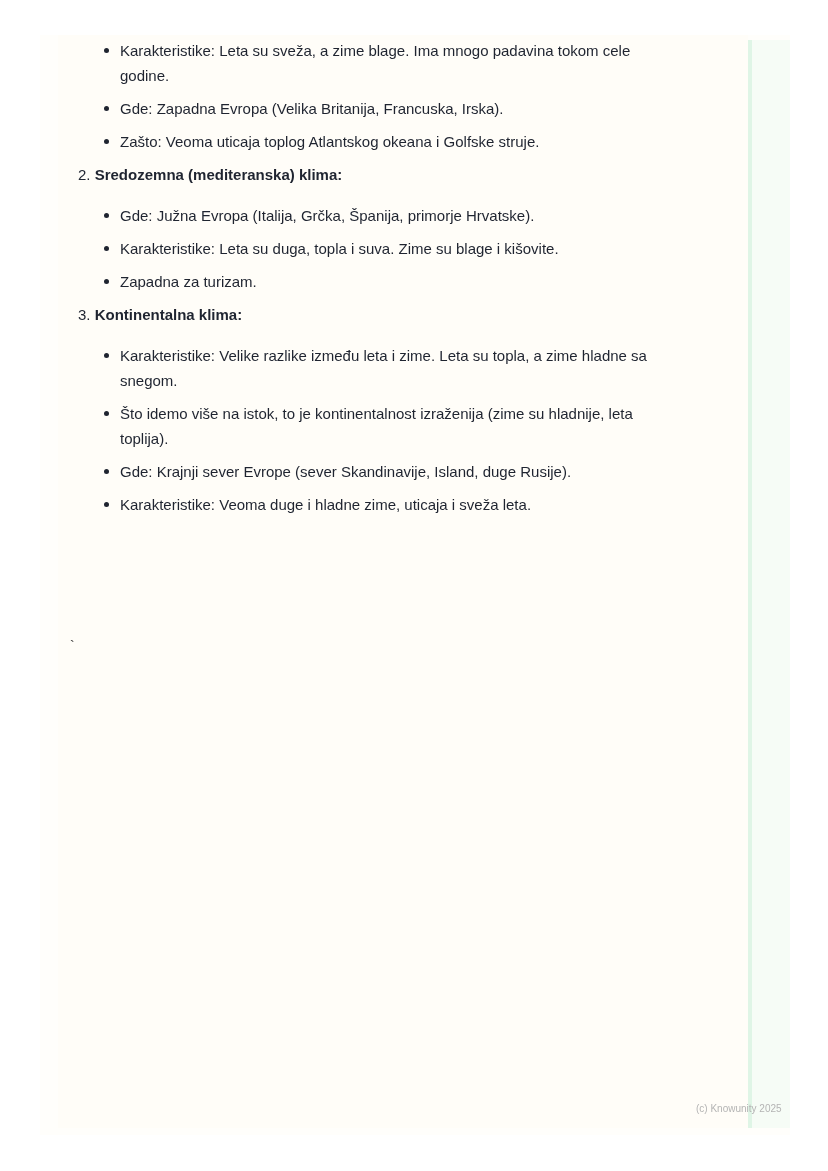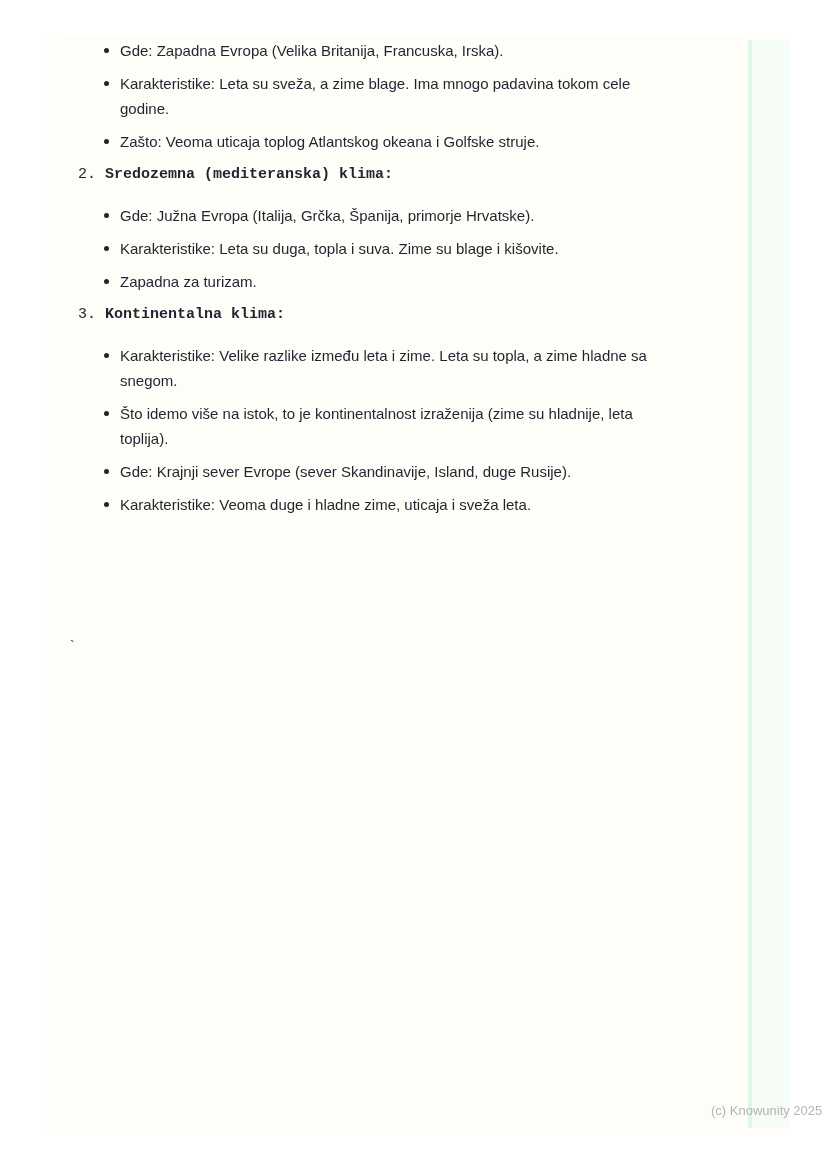--- a/index.html
+++ b/index.html
@@ -54,52 +54,51 @@
       content: "";
       position: absolute;
       left: -16px; top: 10px;
       width: 5px; height: 5px;
       border-radius: 50%;
       background: #1f2430;
     }
     .heading {
       margin: 8px 0 16px 0;
       padding-left: 0;
-      font-family: Liberation Mono, monospace;
     }
     .heading .num { font-weight: normal; }
     .heading .title { font-weight: bold; }
     b { font-weight: normal; }
     .backtick {
       position: absolute;
       left: 70px; top: 638px;
       font-size: 14px;
       color: #333;
     }
     .footer {
       position: absolute;
-      left: 711px; top: 1103px;
-      font-size: 13px;
+      left: 696px; top: 1103px;
+      font-size: 10px;
       color: #b4b4b4;
     }
   </style>
 </head>
 <body>
 
 <div class="page">
   <div class="page-inner"></div>
   <div class="green-rule"></div>
   <div class="green-panel"></div>
 </div>
 
 <div class="content">
 
   <ul class="bullets">
+    <li>Karakteristike: Leta su sveža, a zime blage. Ima mnogo padavina tokom cele godine.</li>
     <li>Gde: Zapadna Evropa (Velika Britanija, Francuska, Irska).</li>
-    <li>Karakteristike: Leta su sveža, a zime blage. Ima mnogo padavina tokom cele godine.</li>
     <li>
       <span>Zašto: Veoma uticaja toplog Atlantskog okeana i </span><b>Golfske struje</b><span>.</span>
     </li>
   </ul>
 
   <div class="heading">
     <span class="num">2.</span>
     <span class="title">Sredozemna (mediteranska) klima:</span>
   </div>
   <ul class="bullets">

